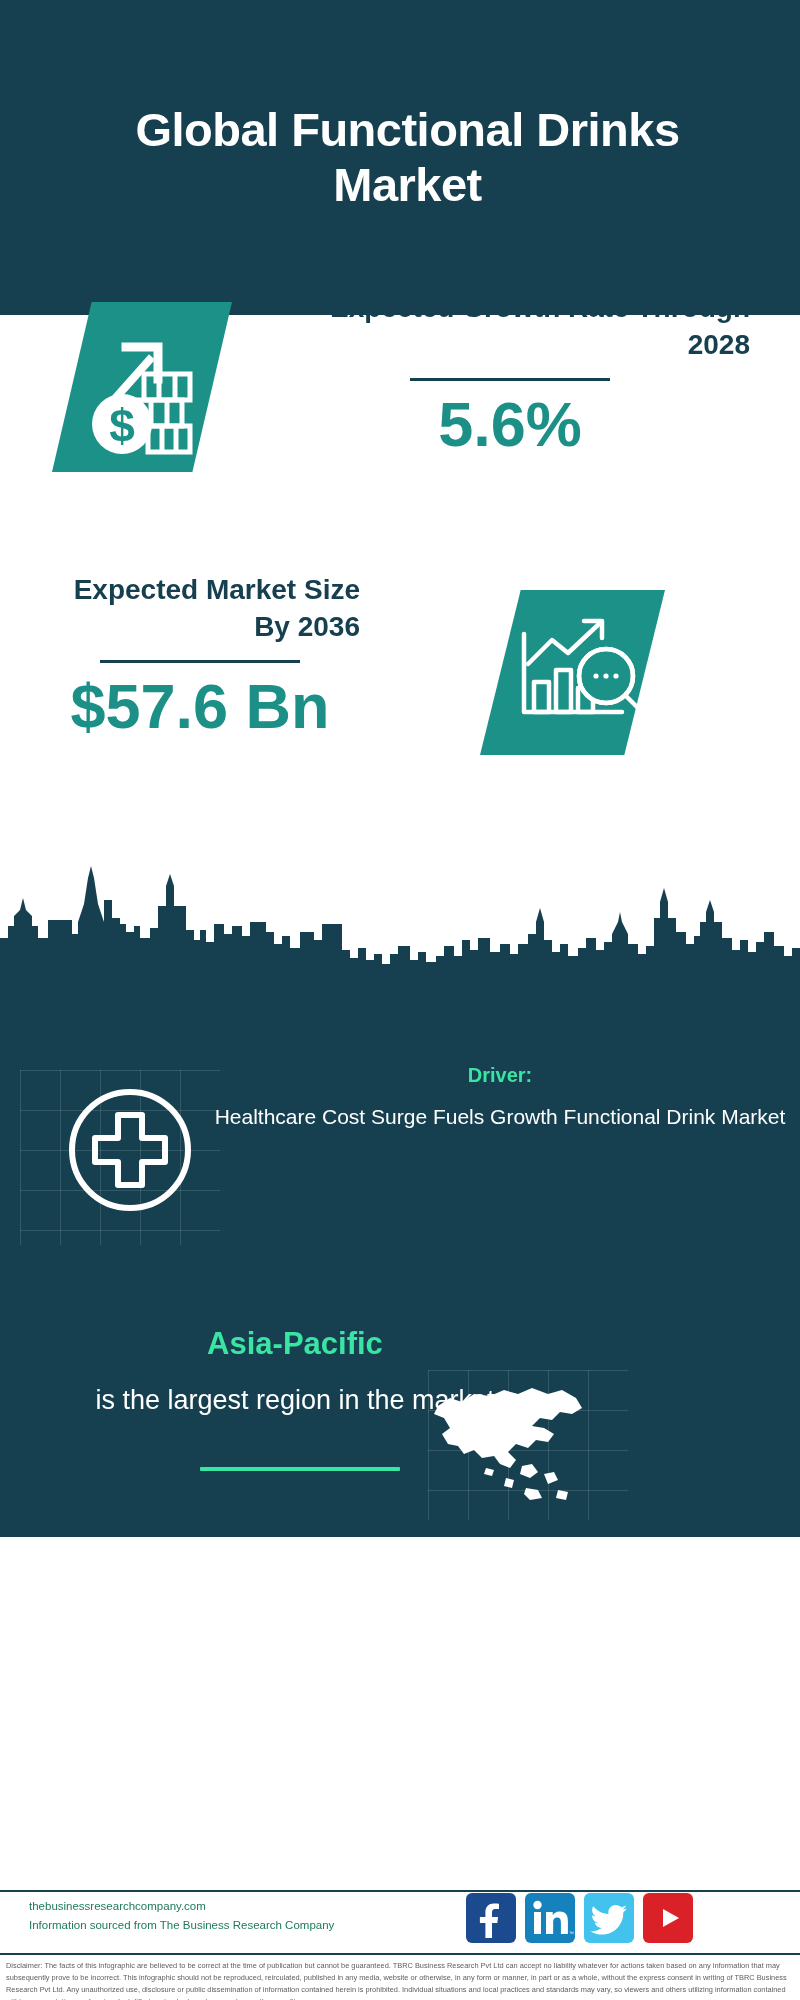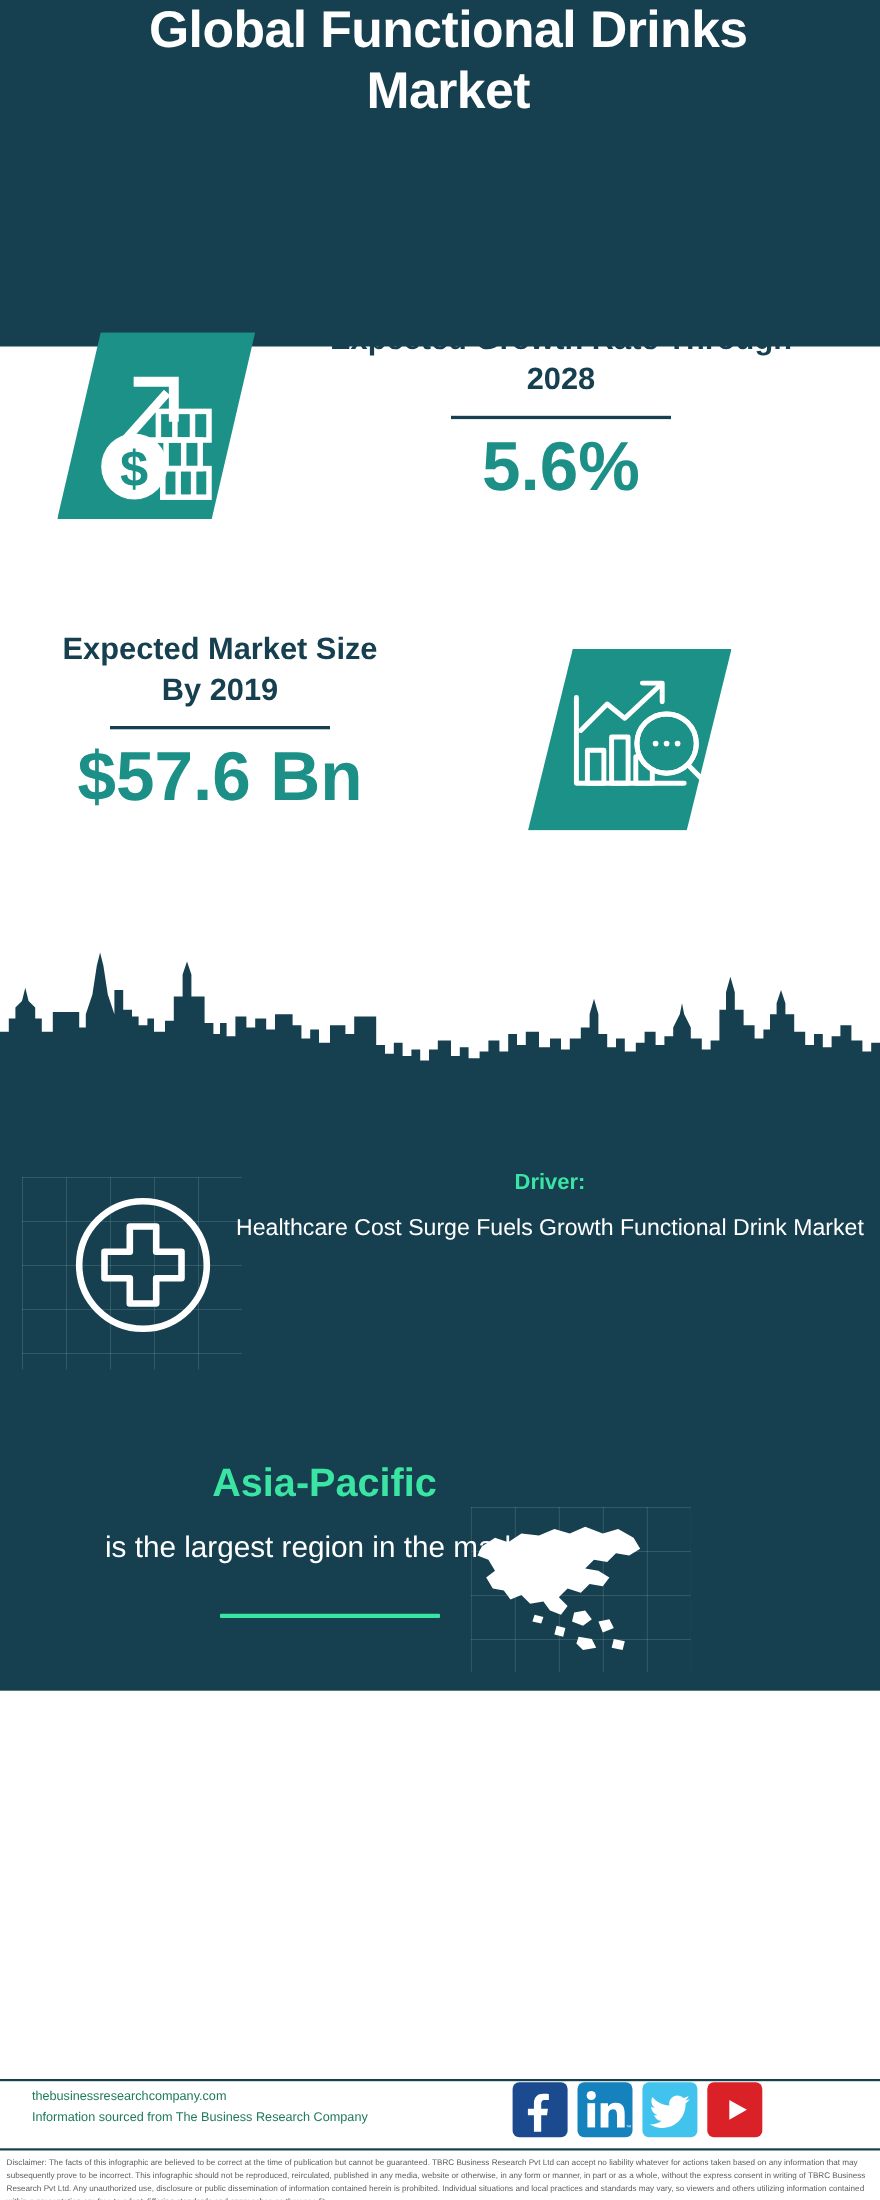--- a/index.html
+++ b/index.html
@@ -9,42 +9,42 @@
     background:#ffffff;
     position:relative;
     overflow:hidden;
   }
   .page { width:800px; height:2000px; position:relative; background:#fff; }
 
   
   .header {
     position:absolute; left:0; top:0; width:800px; height:315px;
     background:#16404f;
-    display:flex; align-items:flex-start; justify-content:center;padding-left:15px;
+    display:flex; align-items:center; justify-content:center;padding-left:15px;
   }
   .header-title {
     color:#ffffff; font-size:47px; font-weight:bold; line-height:1.16;
     text-align:center; letter-spacing:-0.5px; padding:0 40px;
   }
 
   
   .stat1 { position:absolute; left:0; top:262px; width:800px; height:258px; }
   .stat1-icon {
     position:absolute; left:52px; top:40px; width:180px; height:170px;
   }
   .para {
     position:absolute; inset:0;
     background:#1c9188;
     clip-path: polygon(22% 0%, 100% 0%, 78% 100%, 0% 100%);
   }
   .stat1-text {
     position:absolute; left:270px; top:28px; width:480px; text-align:center;
   }
   .stat-label {
-    color:#16404f; font-size:28px; font-weight:bold; line-height:1.32;
+    color:#16404f; font-size:28px; font-weight:bold; line-height:1.32;text-align:right;
   }
   .rule {
     height:3px; background:#16404f; margin:14px auto 10px auto; width:200px;
   }
   .stat-value {
     color:#1c8f87; font-size:63px; font-weight:bold; line-height:1.05;
   }
 
   
   .stat2 { position:absolute; left:0; top:560px; width:800px; height:230px; }
@@ -78,21 +78,21 @@
   .driver-label { color:#3ae5a4; font-size:20px; font-weight:bold; line-height:1.25; }
   .driver-desc { color:#ffffff; font-size:21px; font-weight:normal; line-height:1.45; margin-top:14px; }
 
   .mint-divider {
     position:absolute; left:200px; top:1467px; width:200px; height:4px;
     background:#3ae5a4; border-radius:1px;
   }
 
   
   .region-text { position:absolute; left:30px; top:1325px; width:530px; text-align:center; }
-  .region-name { color:#3ae5a4; font-size:36px; font-weight:bold; line-height:1.25; }
+  .region-name { color:#3ae5a4; font-size:31px; font-weight:bold; line-height:1.25; }
   .region-desc { color:#ffffff; font-size:27px; line-height:1.35; margin-top:18px; }
   .map-icon { position:absolute; left:420px; top:1370px; width:175px; height:140px; }
 
   
   .sourcebar {
     position:absolute; left:0; top:1890px; width:800px; height:80px;
     background:#ffffff; border-top:2px solid #16404f;
   }
   .source-text { position:absolute; left:29px; top:1897px; width:420px; }
   .source-line { color:#1f7a5e; font-size:11.5px; line-height:1.65; }
@@ -147,21 +147,21 @@
     </div>
     <div class="stat1-text">
       <div class="stat-label">Expected Growth Rate Through 2028</div>
       <div class="rule"></div>
       <div class="stat-value">5.6%</div>
     </div>
   </div>
 
   <div class="stat2">
     <div class="stat2-text">
-      <div class="stat-label">Expected Market Size By 2019</div>
+      <div class="stat-label">Expected Market Size By 2036</div>
       <div class="rule"></div>
       <div class="stat-value">$57.6 Bn</div>
     </div>
     <div class="stat2-icon">
       <div class="para"></div>
       <svg viewBox="0 0 185 165" style="position:absolute;left:0;top:0;width:185px;height:165px;">
         <g stroke="#fff" stroke-width="4.5" fill="none" stroke-linecap="round" stroke-linejoin="round">
 
           <path d="M48 74 L72 50 L88 63 L120 33"></path>
           <path d="M104 31 L122 31 L122 48"></path>

